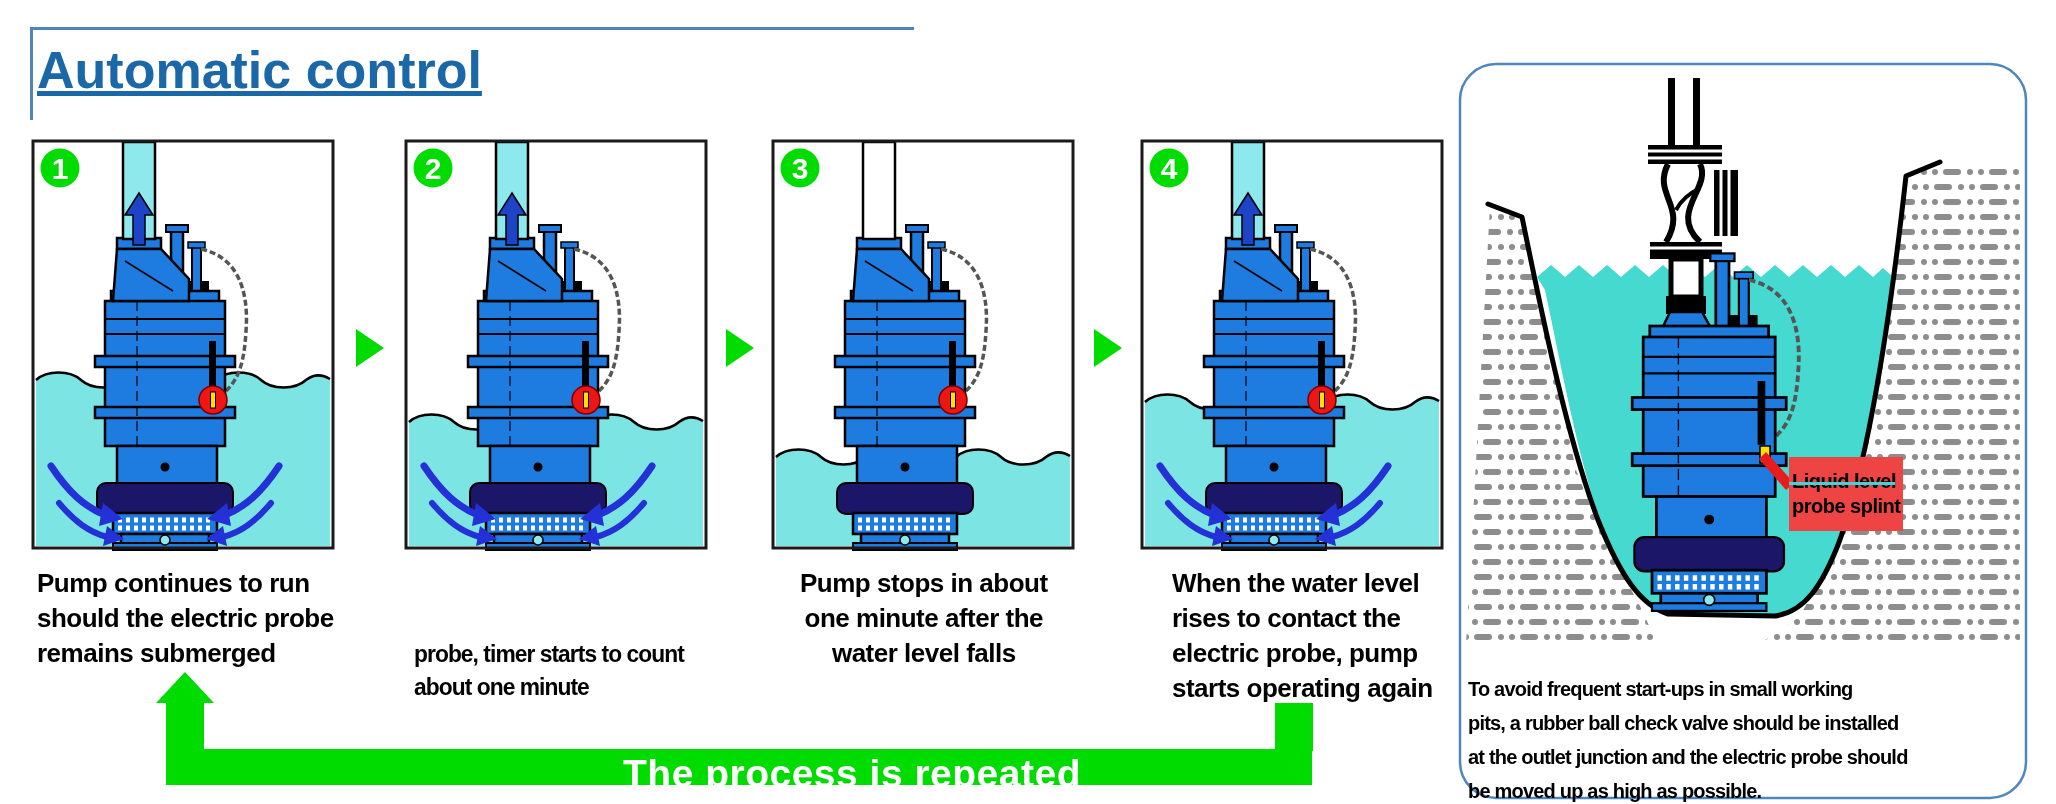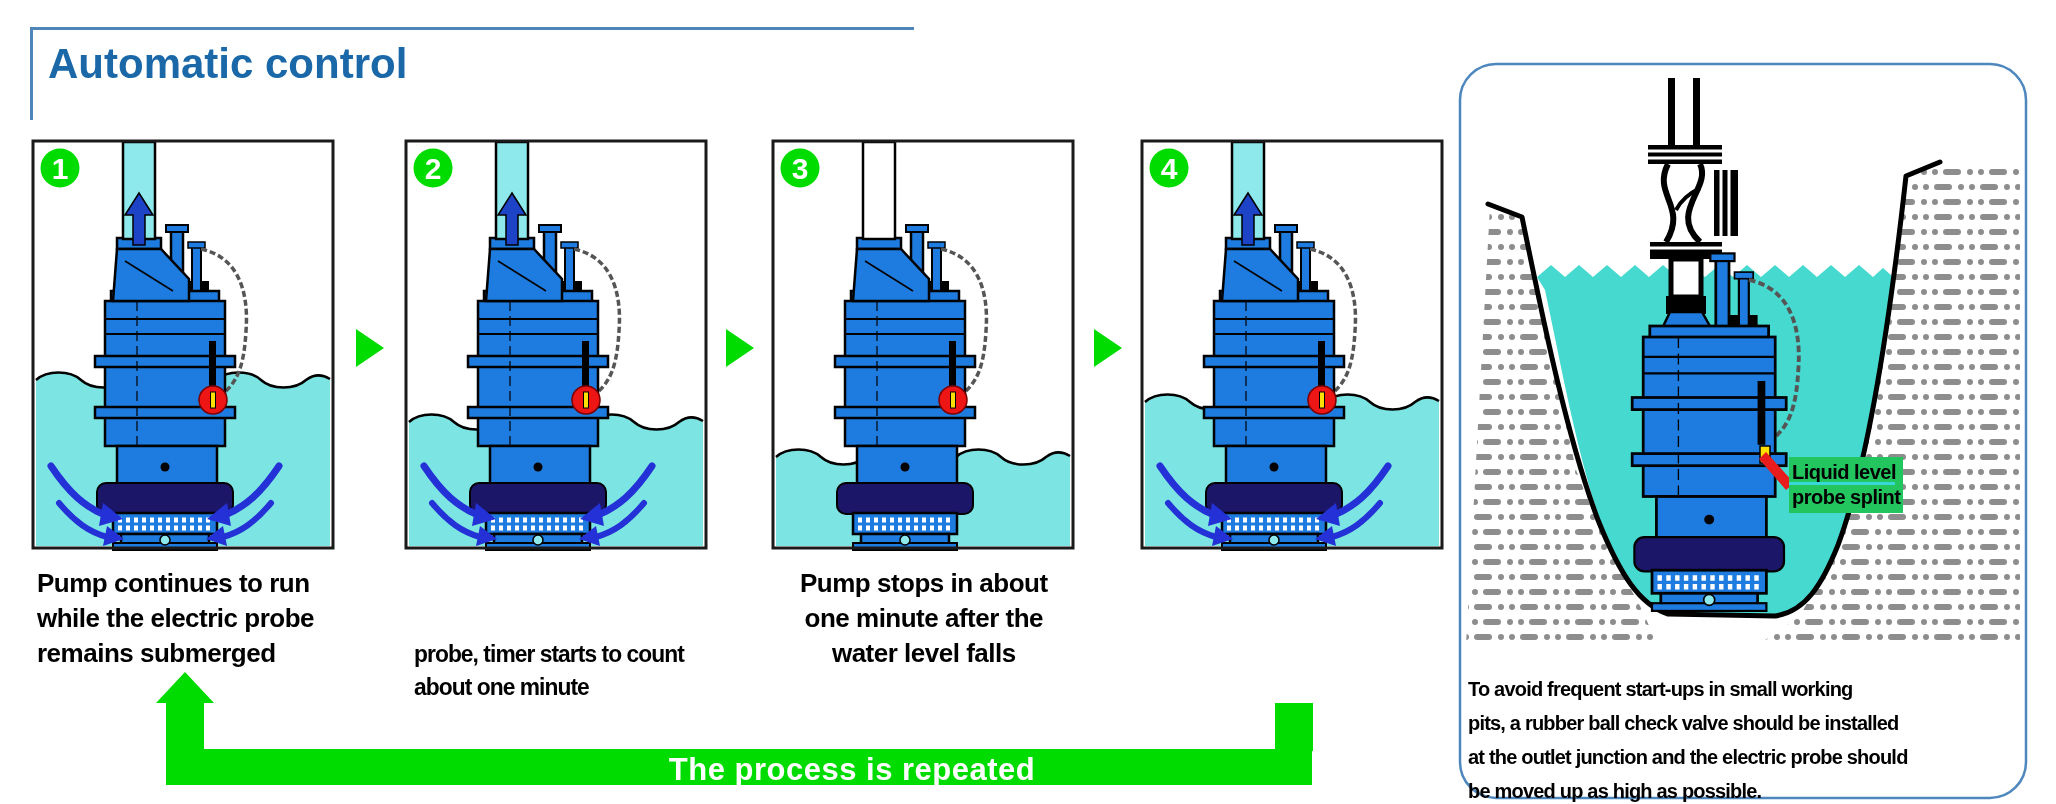--- a/index.html
+++ b/index.html
@@ -1,30 +1,30 @@
 <!DOCTYPE html>
 <html><head>
 <meta charset="utf-8">
 <style>
   html,body{margin:0;padding:0;background:#ffffff;}
   #stage{position:relative;width:2056px;height:804px;background:#fff;overflow:hidden;
          font-family:"Liberation Sans",sans-serif;}
   #art{position:absolute;left:0;top:0;}
   .txt{position:absolute;color:#000;white-space:pre-line;}
-  #page-title{left:48px;top:40px;font-size:42px;font-weight:bold;color:#1a68a8;letter-spacing:0px;}
+  #page-title{left:37px;top:40px;font-size:52px;font-weight:bold;color:#1a68a8;letter-spacing:0px;text-decoration:underline;}
   .caption{font-size:26px;font-weight:bold;line-height:35px;letter-spacing:-0.5px;}
   #cap1{left:37px;top:566px;}
   #cap2a{left:414px;top:566px;}
   #cap2b{left:414px;top:637px;font-size:24px;line-height:33px;letter-spacing:-1px;transform:scaleX(.95);transform-origin:left top;}
   #cap3{left:800px;top:566px;text-align:center;}
   #cap4{left:1172px;top:566px;}
   #loop-label{left:166px;top:752px;width:1372px;text-align:center;color:#fff;
-              font-size:31px;font-weight:bold;letter-spacing:0.5px;}
+              font-size:39px;font-weight:bold;letter-spacing:0.5px;}
   #probe-label{left:1789px;top:457px;font-size:20px;font-weight:bold;line-height:25px;
-               background:#22c55e;padding:3px 3px;letter-spacing:-0.5px;}
+               background:#ef4444;padding:12px 3px;letter-spacing:-0.5px;}
   #probe-underline{position:absolute;left:1789px;top:482px;width:106px;height:3px;background:#39d8d8;}
   #side-note{left:1468px;top:672px;width:558px;font-size:20px;font-weight:bold;line-height:34px;letter-spacing:-0.8px;}
 </style>
 </head>
 <body>
 
 <div id="stage">
 
 <svg id="art" width="2056" height="804" viewBox="0 0 2056 804">
 
@@ -206,27 +206,31 @@
     <use href="#pump-core" transform="translate(1564,161) scale(1.1)"></use>
 
     <rect x="1760" y="446" width="10" height="17" fill="#ffe000" stroke="#000" stroke-width="1.5"></rect>
     <polygon points="1766,452 1759,459 1786,490 1794,483" fill="#e81c1c"></polygon>
   </g>
 </svg>
 
 <div class="txt" id="page-title">Automatic control</div>
 
 <div class="txt caption" id="cap1">Pump continues to run
-while the electric probe
+should the electric probe
 remains submerged</div>
 <div class="txt caption" id="cap2b">probe, timer starts to count
 about one minute</div>
 <div class="txt caption" id="cap3">Pump stops in about
 one minute after the
 water level falls</div>
+<div class="txt caption" id="cap4">When the water level
+rises to contact the
+electric probe, pump
+starts operating again</div>
 
 <div class="txt" id="loop-label">The process is repeated</div>
 
 <div class="txt" id="probe-label">Liquid level
 probe splint</div>
 <div id="probe-underline"></div>
 
 <div class="txt" id="side-note">To avoid frequent start-ups in small working
 pits, a rubber ball check valve should be installed
 at the outlet junction and the electric probe should

